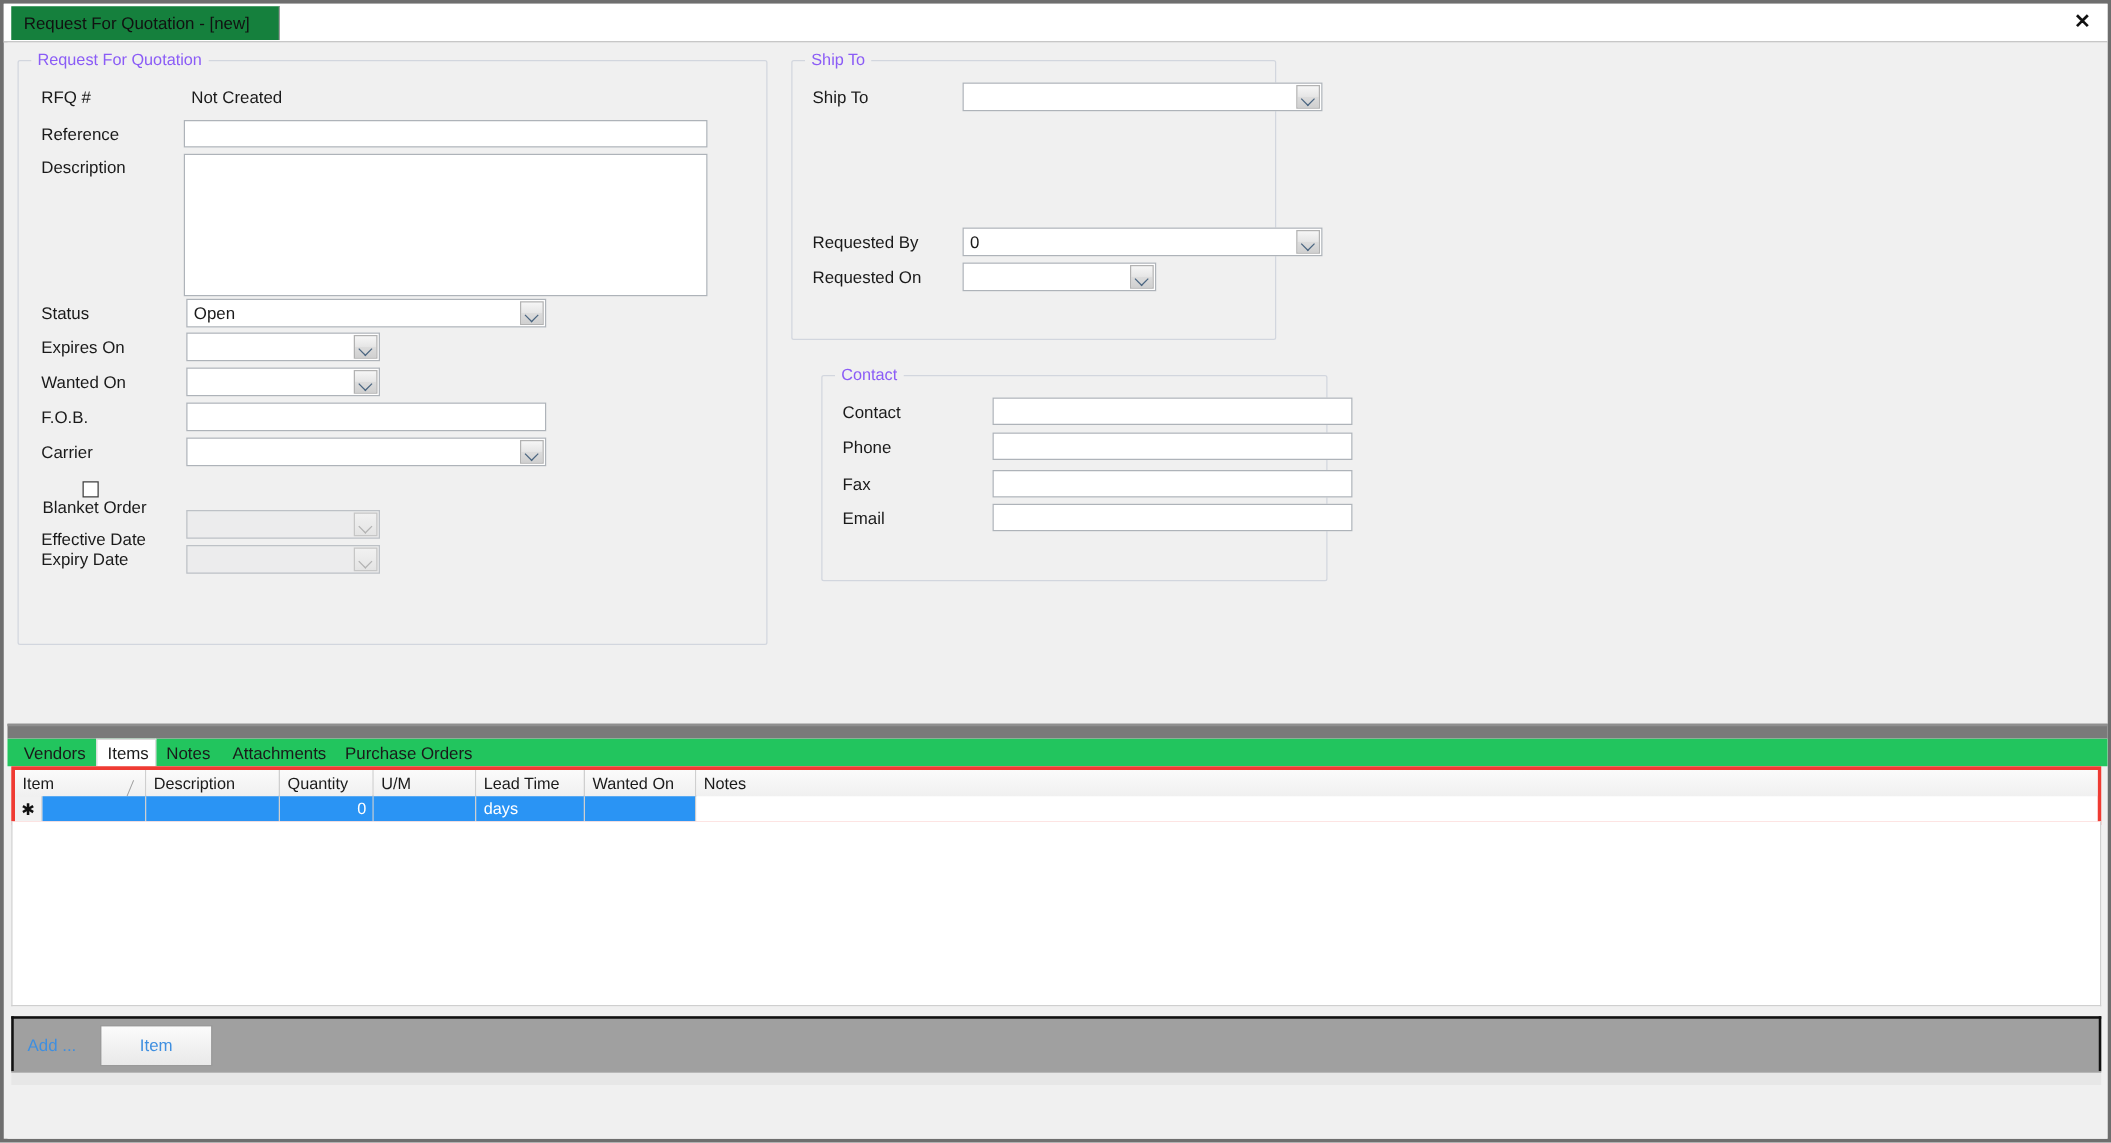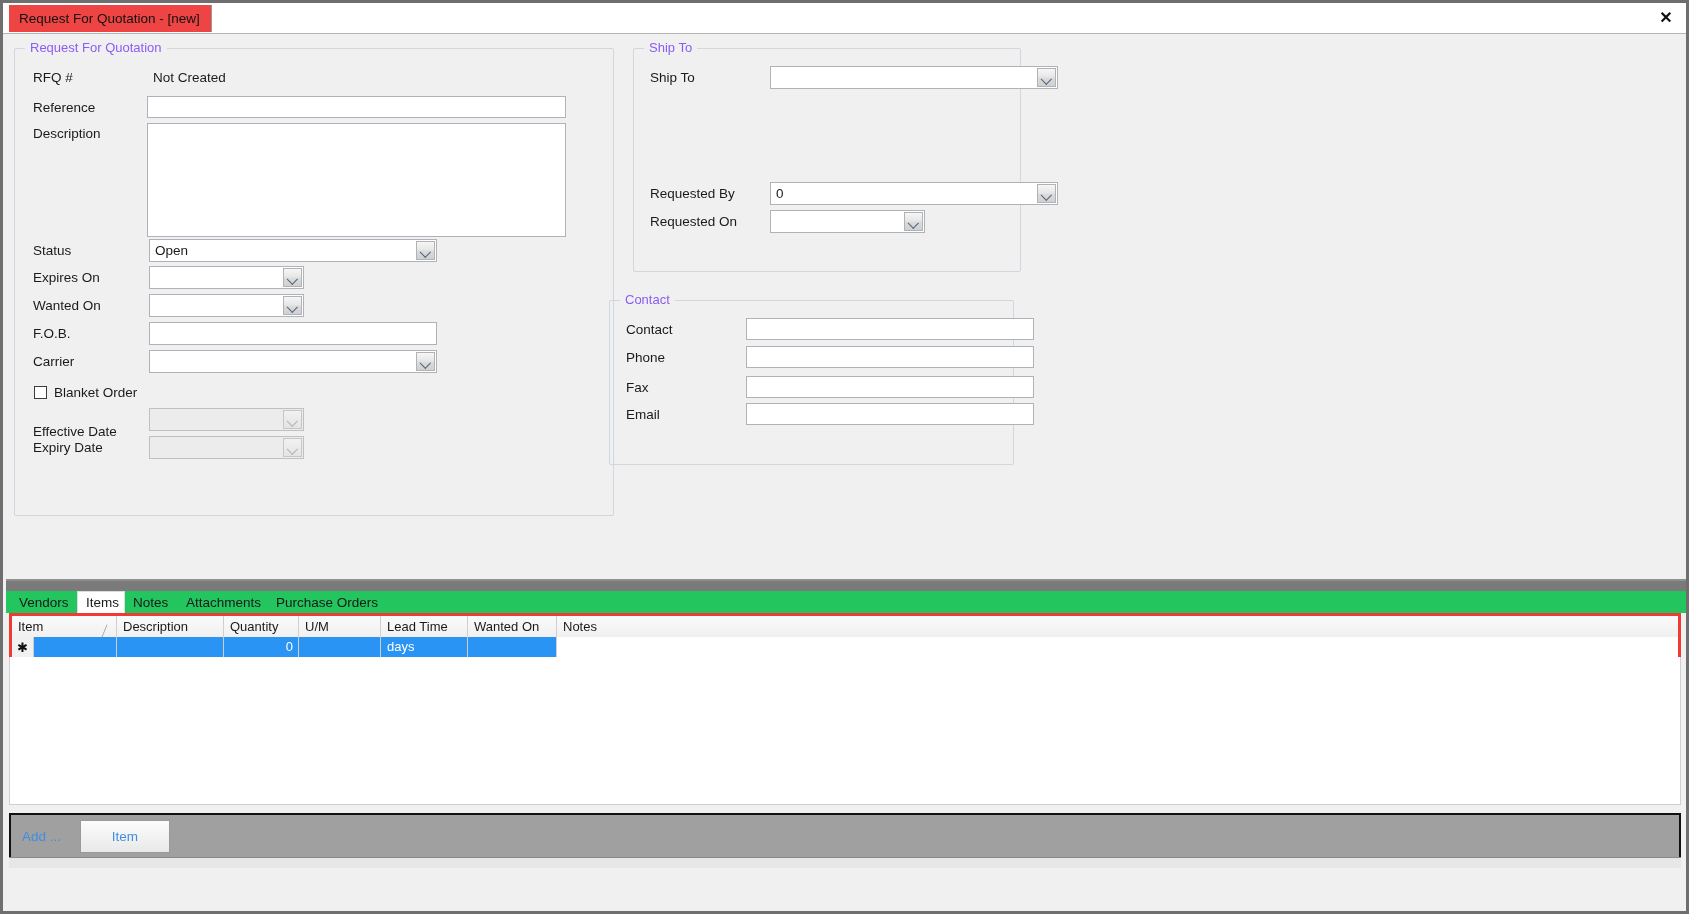--- a/index.html
+++ b/index.html
@@ -29,23 +29,23 @@
     left: 0; top: 0;
     width: 100%; height: 31px;
     background: #ffffff;
     border-bottom: 1px solid #b5b5b5;
     box-sizing: border-box;
   }
   .doc-tab {
     position: absolute;
     left: 6px; top: 2px;
     height: 27px;
-    padding: 0 11px 0 10px;
+    padding: 0 23px 0 10px;
     line-height: 27px;
-    background: #ef4444;
+    background: #15803d;
     border-right: 1px solid #9a9a9a;
     font-size: 13.5px;
     color: #111;
     white-space: nowrap;
   }
   .close-x {
     position: absolute;
     right: 9px; top: 4px;
     width: 22px; height: 22px;
     line-height: 22px;
@@ -76,21 +76,21 @@
     top: -9px; left: 10px;
     padding: 0 5px;
     background: #f0f0f0;
     color: #8b5cf6;
     font-size: 13px;
     white-space: nowrap;
   }
 
   #gb-rfq   { left: 8px;  top: 14px;  width: 600px;  height: 468px; }
   #gb-ship  { left: 627px; top: 14px; width: 388px;  height: 224px; }
-  #gb-contact { left: 603px; top: 266px; width: 405px; height: 165px; }
+  #gb-contact { left: 651px; top: 266px; width: 405px; height: 165px; }
 
   .fld-label {
     position: absolute;
     font-size: 13.5px;
     color: #1a1a1a;
     white-space: nowrap;
   }
   .static-val {
     position: absolute;
     font-size: 13.5px;
@@ -150,21 +150,21 @@
     transform: rotate(-45deg) translate(0px, -1px);
   }
   .combo.disabled { background: #ececed; border-color: #bdc1c6; }
   .combo.disabled .cbtn::after { border-color: #b2b2b2; }
   .combo.disabled .cbtn {
     background: linear-gradient(to bottom, #f1f1f1 0%, #e4e4e4 100%);
     border-color: #c6c6c6;
   }
 
   
-  .cbx-wrap { position: absolute; display: flex; align-items: center; }
+  .cbx-wrap { position: absolute; display: flex; align-items: center; flex-direction: column; }
   .cbx-box {
     width: 13px; height: 13px;
     box-sizing: border-box;
     background: #ffffff;
     border: 1px solid #3c3c3c;
     margin-right: 7px;
   }
   .cbx-label { font-size: 13.5px; color: #1a1a1a; white-space: nowrap; }
 
   

